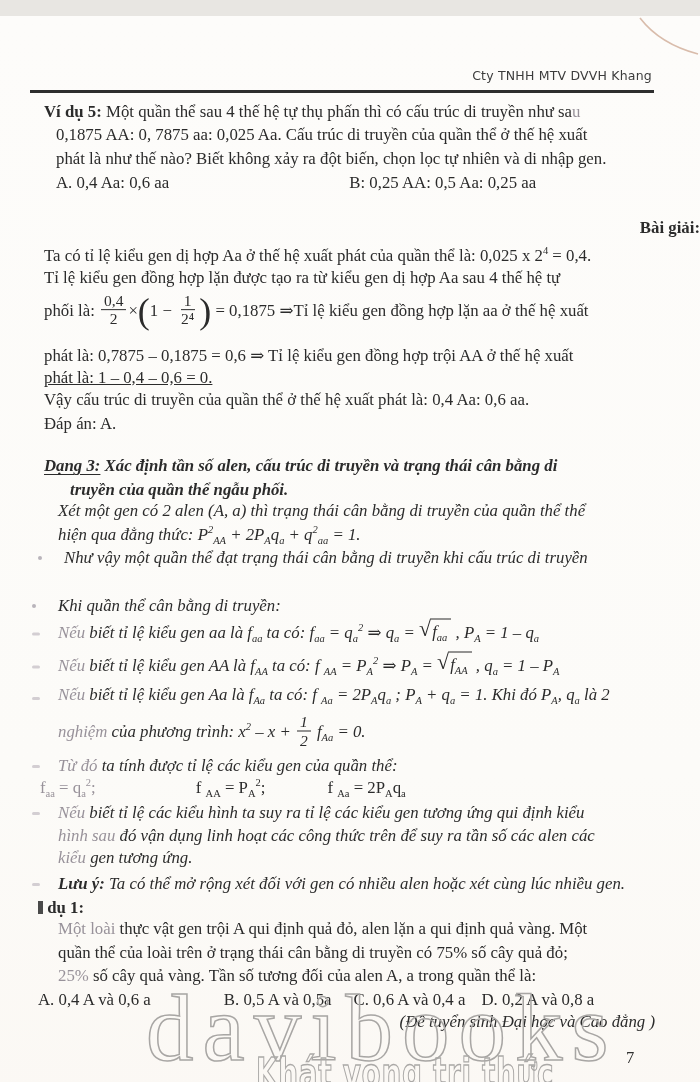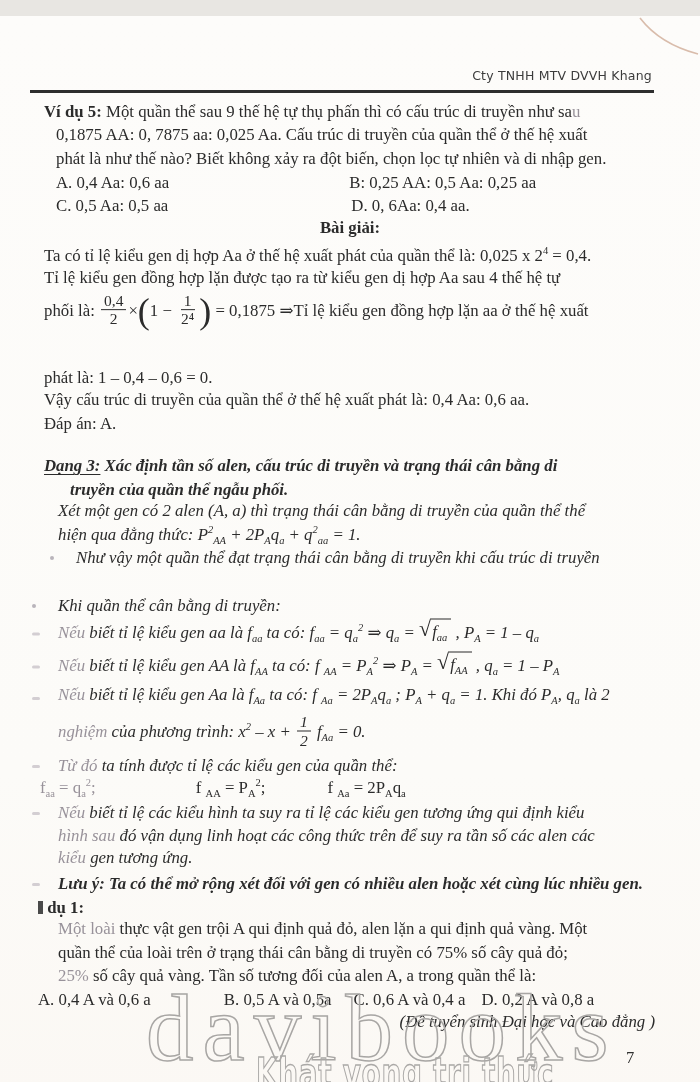--- a/index.html
+++ b/index.html
@@ -22,21 +22,21 @@
   #content{position:absolute;inset:0;}
   .line{
     position:absolute;white-space:nowrap;
     font-size:16.8px;line-height:26px;
     transform:translateY(-50%);
   }
   .ln-b{font-weight:bold;}
   .ln-i{font-style:italic;}
   .ln-bi{font-weight:bold;font-style:italic;}
   .seg-b{font-weight:bold;}
-  .seg-i{font-style:italic;font-weight:bold;}
+  .seg-i{font-style:italic;}
   .seg-bi{font-weight:bold;font-style:italic;}
   .seg-biu{font-weight:bold;font-style:italic;text-decoration:underline;text-underline-offset:3px;}
   .seg-sub{font-size:10.5px;vertical-align:-4px;}
   .seg-sup{font-size:10.5px;vertical-align:7px;}
   .seg-fade{color:#98929a;}
   .seg-pr{font-size:36px;font-weight:300;vertical-align:middle;line-height:0;position:relative;top:-1px;}
   .tab{display:inline-block;}
   .mark{display:inline-block;width:5px;height:13px;background:#4a4a4a;vertical-align:-1px;}
   .frac{
     display:inline-flex;flex-direction:column;align-items:center;
@@ -78,43 +78,43 @@
 <div class="page">
 
   <div class="header-text">Cty TNHH MTV DVVH Khang</div>
   <div class="header-rule"></div>
 
   <svg class="corner-curl" viewBox="0 0 70 50">
     <path d="M 10 2 Q 30 28 68 38" fill="none" stroke="#d9bcab" stroke-width="1.6"></path>
   </svg>
 
   <div id="content">
-      <div class="line" style="top: 96px; left: 44px;"><span class="seg-b">Ví dụ 5:</span><span> Một quần thể sau 9 thế hệ tự thụ phấn thì có cấu trúc di truyền như sa</span><span class="seg-fade">u</span></div>
+      <div class="line" style="top: 96px; left: 44px;"><span class="seg-b">Ví dụ 5:</span><span> Một quần thể sau 4 thế hệ tự thụ phấn thì có cấu trúc di truyền như sa</span><span class="seg-fade">u</span></div>
       <div class="line" style="top: 119px; left: 56px;"><span>0,1875 AA: 0, 7875 aa: 0,025 Aa. Cấu trúc di truyền của quần thể ở thế hệ xuất</span></div>
       <div class="line" style="top: 143px; left: 56px;"><span>phát là như thế nào? Biết không xảy ra đột biến, chọn lọc tự nhiên và di nhập gen.</span></div>
       <div class="line" style="top: 167px; left: 56px;"><span>A. 0,4 Aa: 0,6 aa</span><span class="tab" style="width: 180px;"></span><span>B: 0,25 AA: 0,5 Aa: 0,25 aa</span></div>
-      <div class="line" style="top: 190px; left: 56px;"><span>C. 0,5 Aa: 0,5 aa</span><span class="tab" style="width: 183px;"></span><span>D. 0, 6Aa: 0,4 aa.</span></div>
-      <div class="line ln-b" style="top: 212px; left: 0px; right: 0px; text-align: center;"><span>Bài giải:</span></div>
+      <div class="line ln-b" style="top: 212px; left: 0px; right: 0px; text-align: right;"><span>Bài giải:</span></div>
       <div class="line" style="top: 237px; left: 44px;"><span>Ta có tỉ lệ kiểu gen dị hợp Aa ở thế hệ xuất phát của quần thể là: 0,025 x 2</span><span class="seg-sup">4</span><span> = 0,4.</span></div>
       <div class="line" style="top: 262px; left: 44px;"><span>Tỉ lệ kiểu gen đồng hợp lặn được tạo ra từ kiểu gen dị hợp Aa sau 4 thế hệ tự</span></div>
       <div class="line" style="top: 296px; left: 44px;"><span>phối là: </span><span class="frac">
           <span class="fn">0,4</span>
           <span class="fd">2</span>
         </span><span>×</span><span class="seg-pr">(</span><span>1 − </span><span class="frac">
           <span class="fn">1</span>
           <span class="fd">2⁴</span>
         </span><span class="seg-pr">)</span><span> = 0,1875 ⇒Tỉ lệ kiểu gen đồng hợp lặn aa ở thế hệ xuất</span></div>
-      <div class="line" style="top: 362px; left: 44px;"><span>phát là:  1 – 0,4 – 0,6 = 0.</span></div>
+      <div class="line" style="top: 340px; left: 44px;"><span>phát là: 0,7875 – 0,1875 = 0,6 ⇒ Tỉ lệ kiểu gen đồng hợp trội AA ở thế hệ xuất</span></div>
+      <div class="line" style="top: 362px; left: 44px; text-decoration: underline;"><span>phát là:  1 – 0,4 – 0,6 = 0.</span></div>
       <div class="line" style="top: 384px; left: 44px;"><span>Vậy cấu trúc di truyền của quần thể ở thế hệ xuất phát là: 0,4 Aa: 0,6 aa.</span></div>
       <div class="line" style="top: 408px; left: 44px;"><span>Đáp án: A.</span></div>
       <div class="line" style="top: 450px; left: 44px;"><span class="seg-biu">Dạng 3:</span><span class="seg-bi"> Xác định tần số alen, cấu trúc di truyền và trạng thái cân bằng di</span></div>
       <div class="line ln-bi" style="top: 474px; left: 70px;"><span>truyền của quần thể ngẫu phối.</span></div>
       <div class="line ln-i" style="top: 495px; left: 58px;"><span>Xét một gen có 2 alen (A, a) thì trạng thái cân bằng di truyền của quần thể thể</span></div>
       <div class="line ln-i" style="top: 519px; left: 58px;"><span>hiện qua đẳng thức: P</span><span class="seg-sup">2</span><span class="seg-sub">AA</span><span> + 2P</span><span class="seg-sub">A</span><span>q</span><span class="seg-sub">a</span><span> + q</span><span class="seg-sup">2</span><span class="seg-sub">aa</span><span> = 1.</span></div>
-      <div class="line ln-i" style="top: 542px; left: 76px;"><span class="bullet dot" style="left: -26px;"></span><span>Như vậy một quần thể đạt trạng thái cân bằng di truyền khi cấu trúc di truyền</span></div>
+      <div class="line ln-i" style="top: 542px; left: 64px;"><span class="bullet dot" style="left: -26px;"></span><span>Như vậy một quần thể đạt trạng thái cân bằng di truyền khi cấu trúc di truyền</span></div>
       <div class="line ln-i" style="top: 590px; left: 58px;"><span class="bullet dot" style="left: -26px;"></span><span>Khi quần thể cân bằng di truyền:</span></div>
       <div class="line ln-i" style="top: 617px; left: 58px;"><span class="bullet dash" style="left: -26px;"></span><span class="seg-fade">Nếu</span><span> biết tỉ lệ kiểu gen aa là f</span><span class="seg-sub">aa</span><span> ta có: f</span><span class="seg-sub">aa</span><span> = q</span><span class="seg-sub">a</span><span class="seg-sup">2</span><span> ⇒ q</span><span class="seg-sub">a</span><span> = </span><span class="sqrt">
           <span class="rad">√</span>
           <span class="bar"><span>f</span><span class="seg-sub">aa</span></span>
         </span><span> , P</span><span class="seg-sub">A</span><span> = 1 – q</span><span class="seg-sub">a</span></div>
       <div class="line ln-i" style="top: 650px; left: 58px;"><span class="bullet dash" style="left: -26px;"></span><span class="seg-fade">Nếu</span><span> biết tỉ lệ kiểu gen AA là f</span><span class="seg-sub">AA</span><span> ta có: f </span><span class="seg-sub">AA</span><span> = P</span><span class="seg-sub">A</span><span class="seg-sup">2</span><span> ⇒ P</span><span class="seg-sub">A</span><span> = </span><span class="sqrt">
           <span class="rad">√</span>
           <span class="bar"><span> f</span><span class="seg-sub">AA</span></span>
         </span><span> , q</span><span class="seg-sub">a</span><span> = 1 – P</span><span class="seg-sub">A</span></div>
       <div class="line ln-i" style="top: 682px; left: 58px;"><span class="bullet dash" style="left: -26px;"></span><span class="seg-fade">Nếu</span><span> biết tỉ lệ kiểu gen Aa là f</span><span class="seg-sub">Aa</span><span> ta có: f </span><span class="seg-sub">Aa</span><span> = 2P</span><span class="seg-sub">A</span><span>q</span><span class="seg-sub">a</span><span> ; P</span><span class="seg-sub">A</span><span> + q</span><span class="seg-sub">a</span><span> = 1. Khi đó P</span><span class="seg-sub">A</span><span>, q</span><span class="seg-sub">a</span><span> là 2</span></div>

